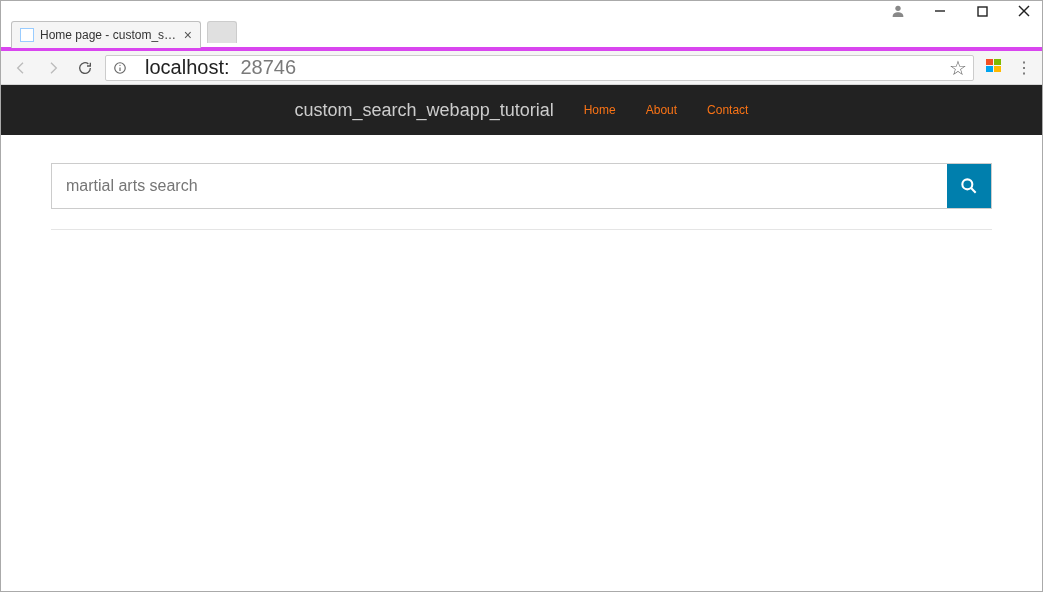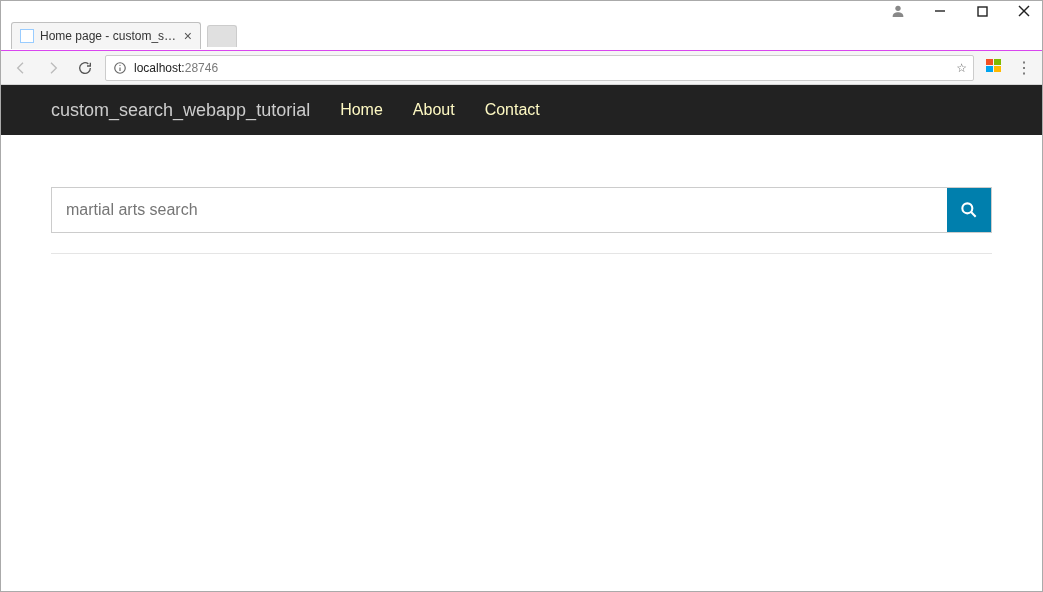--- a/index.html
+++ b/index.html
@@ -22,23 +22,23 @@
       padding-right: 6px;
     }
     .titlebar .controls { display: flex; gap: 18px; align-items: center; }
     .titlebar .controls > div { width: 24px; height: 20px; display: flex; align-items: center; justify-content: center; }
     .account-icon svg, .titlebar svg { display: block; }
     
     .tabstrip {
       height: 30px;
       background: #fff;
       display: flex;
-      align-items: center;
+      align-items: flex-start;
       padding-left: 10px;
-      border-bottom: 1px solid #d946ef;
+      border-bottom: 4px solid #d946ef;
     }
     .tab {
       width: 190px;
       height: 27px;
       background: #f5f5f5;
       border: 1px solid #c0c0c0;
       border-bottom: none;
       border-radius: 3px 3px 0 0;
       display: flex;
       align-items: center;
@@ -79,44 +79,45 @@
     .navbtn.enabled { color: #555; }
     .urlbar {
       flex: 1;
       height: 26px;
       border: 1px solid #ccc;
       background: #fff;
       border-radius: 2px;
       display: flex;
       align-items: center;
       padding: 0 6px;
-      font-size: 12px;
+      font-size: 20px;
+      gap: 11px;
     }
     .urlbar .info-icon { width:16px;height:16px; display:flex;align-items:center;justify-content:center; color:#666; margin-right:6px;}
     .urlbar .host { color: #222; }
     .urlbar .port { color: #7a7a7a; }
     .urlbar .spacer { flex:1; }
     .urlbar .star { color:#666; }
     .winicon { width:24px; text-align:center; }
     .menu-dots { width:20px; text-align:center; color:#666; }
     
     .page-navbar {
       background: #222;
       height: 50px;
       display:flex;
       align-items:center;
       padding: 0 50px;
       gap: 30px;
+      justify-content: center;
     }
     .brand { color:#ccc; font-size:18px; }
-    .navlink { color:#fef9c3; font-size:16px; }
+    .navlink { color:#f97316; font-size:12px; }
     
     .content {
       padding: 28px 50px;
-      margin-top: 24px;
     }
     .searchbox {
       display:flex;
       border:1px solid #ccc;
       height:46px;
     }
     .searchbox input {
       flex:1;
       border:none;
       padding:0 14px;

